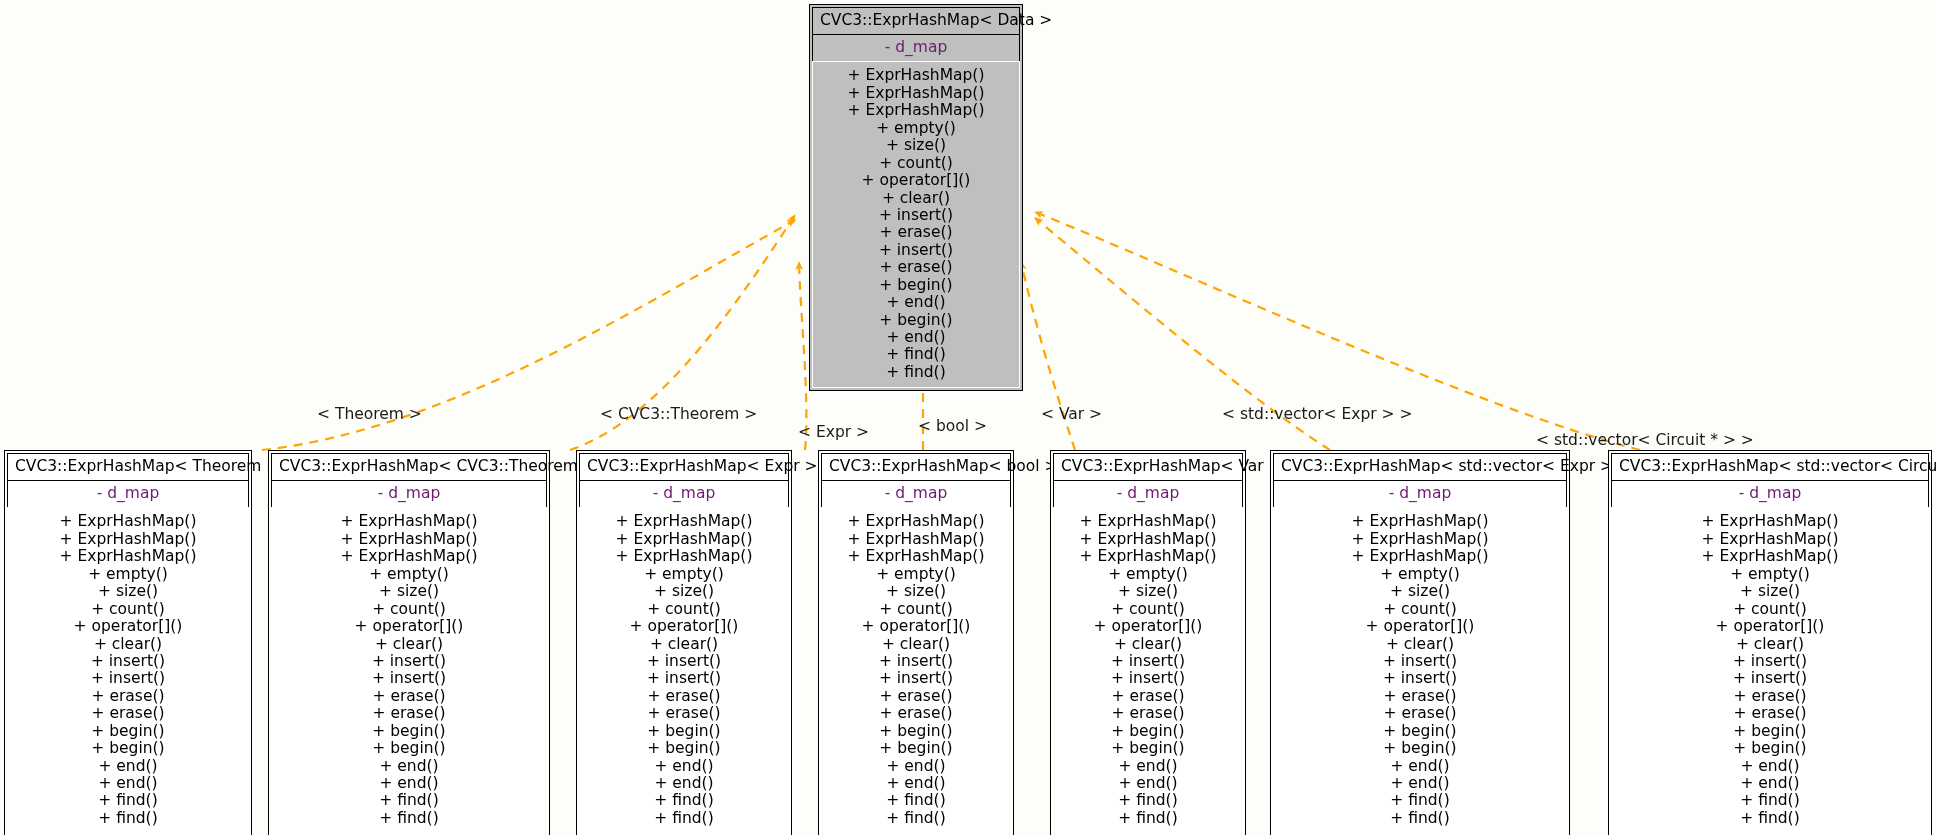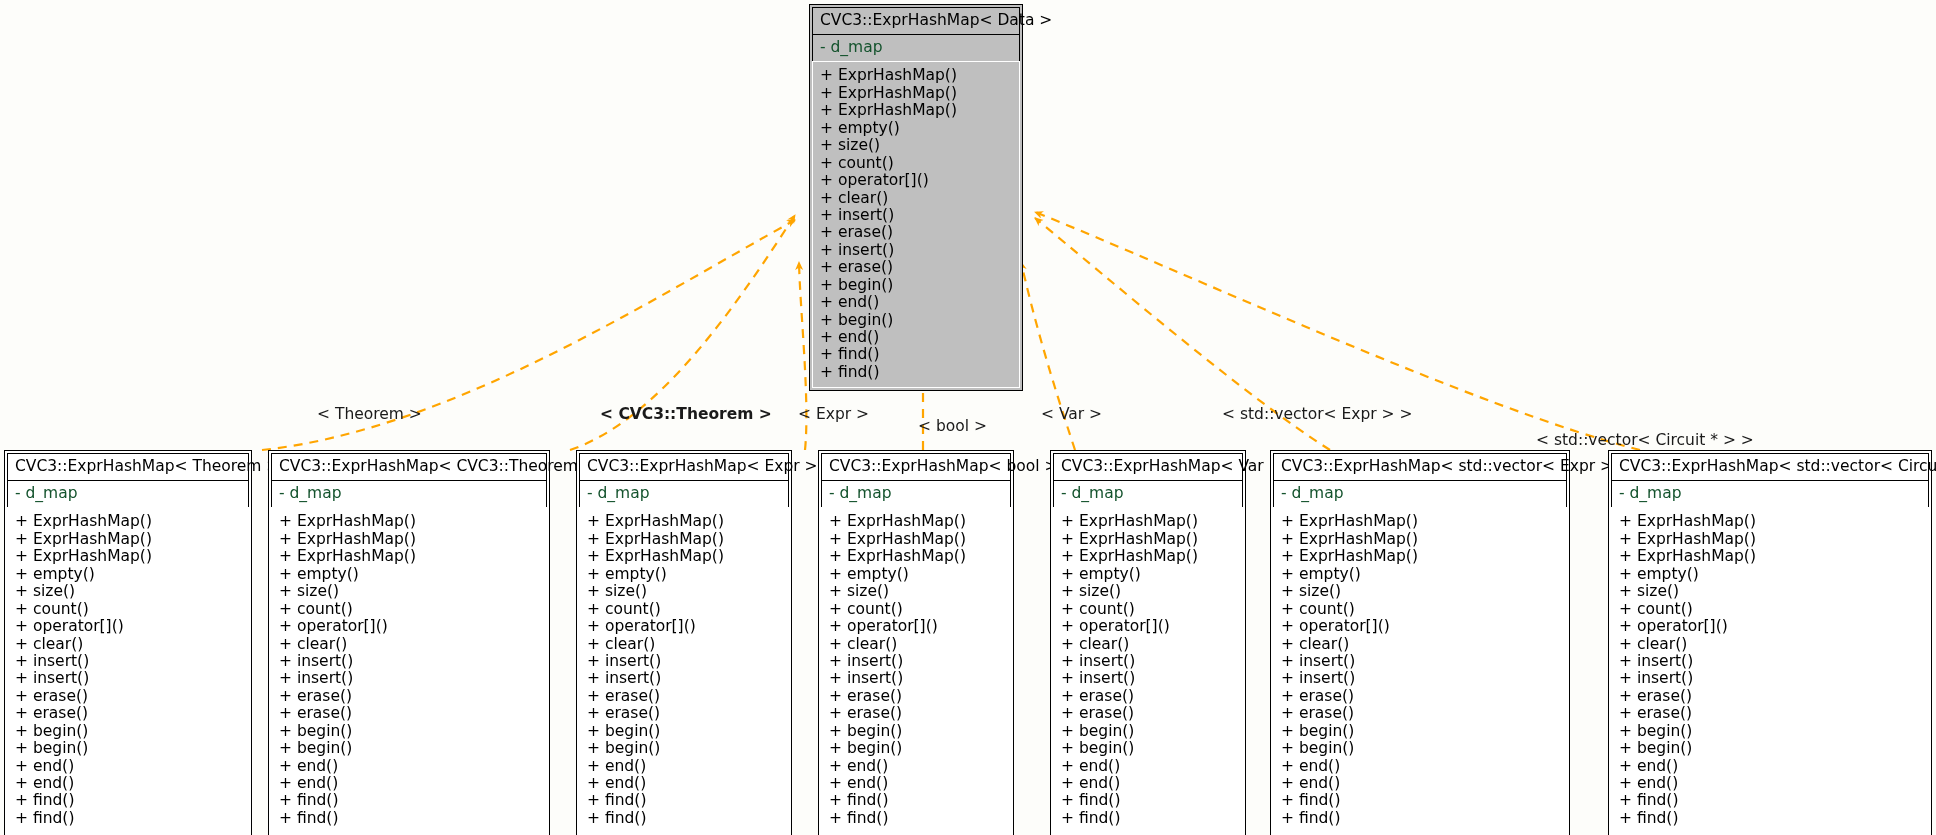--- a/index.html
+++ b/index.html
@@ -13,20 +13,21 @@
     height: 835px;
     position: relative;
     font-family: "DejaVu Sans", "Liberation Sans", sans-serif;
     overflow: hidden;
   }
   #diagram-root {
     position: absolute;
     left: 0; top: 0;
     width: 1936px;
     height: 620px;
+    text-align: center;
   }
   #edge-layer {
     position: absolute;
     left: 0; top: 0;
     width: 1936px;
     height: 835px;
     pointer-events: none;
   }
   .uml-box {
     position: absolute;
@@ -50,21 +51,21 @@
     white-space: nowrap;
     background: transparent;
   }
   .uml-attrs {
     box-sizing: border-box;
     border: 1px solid #000000;
     border-bottom: none;
     padding: 4px 7px 5px 7px;
     font-size: 15.5px;
     line-height: 17px;
-    color: #14532d;
+    color: #701a75;
     white-space: nowrap;
   }
   .uml-ops {
     box-sizing: border-box;
     border: 1px solid #ffffff;
     padding: 5px 7px 6px 7px;
     font-size: 15.5px;
     line-height: 17.45px;
     color: #000000;
     white-space: nowrap;
@@ -126,22 +127,22 @@
         <div class="op-row">+ begin()</div>
         <div class="op-row">+ end()</div>
         <div class="op-row">+ begin()</div>
         <div class="op-row">+ end()</div>
         <div class="op-row">+ find()</div>
         <div class="op-row">+ find()</div>
       </div>
   </div>
 
   <div class="edge-label" style="left:317px; top:406px;">&lt; Theorem &gt;</div>
-  <div class="edge-label" style="left:600px; top:406px;font-weight:bold;">&lt; CVC3::Theorem &gt;</div>
-  <div class="edge-label" style="left:798px; top:406px;">&lt; Expr &gt;</div>
+  <div class="edge-label" style="left:600px; top:406px;">&lt; CVC3::Theorem &gt;</div>
+  <div class="edge-label" style="left:798px; top:424px;">&lt; Expr &gt;</div>
   <div class="edge-label" style="left:918px; top:418px;">&lt; bool &gt;</div>
   <div class="edge-label" style="left:1041px; top:406px;">&lt; Var &gt;</div>
   <div class="edge-label" style="left:1222px; top:406px;">&lt; std::vector&lt; Expr &gt; &gt;</div>
   <div class="edge-label" style="left:1536px; top:406px;margin-top:26px;">&lt; std::vector&lt; Circuit * &gt; &gt;</div>
 
   <div id="derived-host">
       <div class="uml-box" style="left: 4px; top: 450px; width: 248px;">
         <div class="uml-title">CVC3::ExprHashMap&lt; Theorem &gt;</div>
         <div class="uml-attrs">
           <div class="attr-row">- d_map</div>

